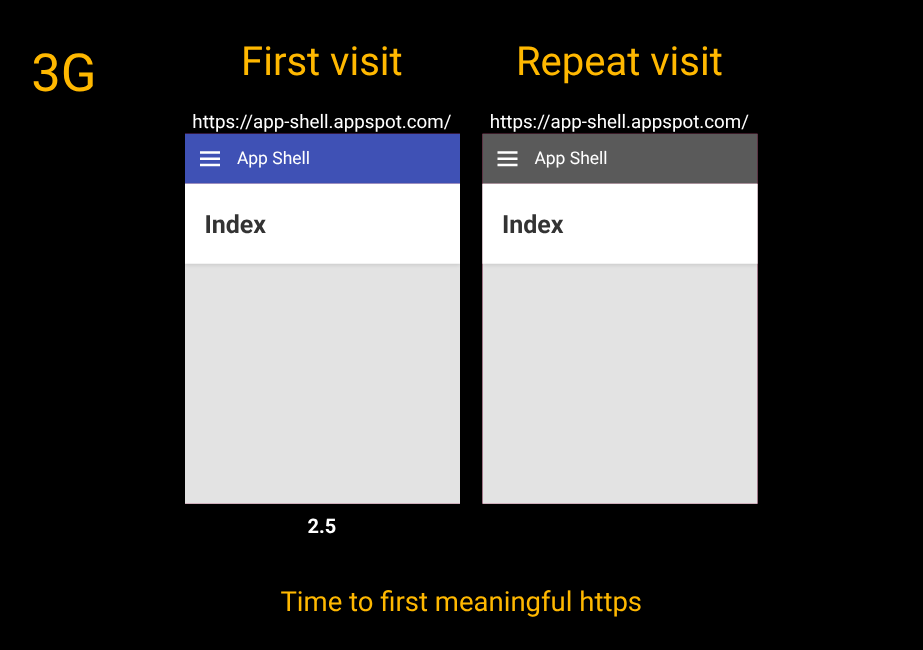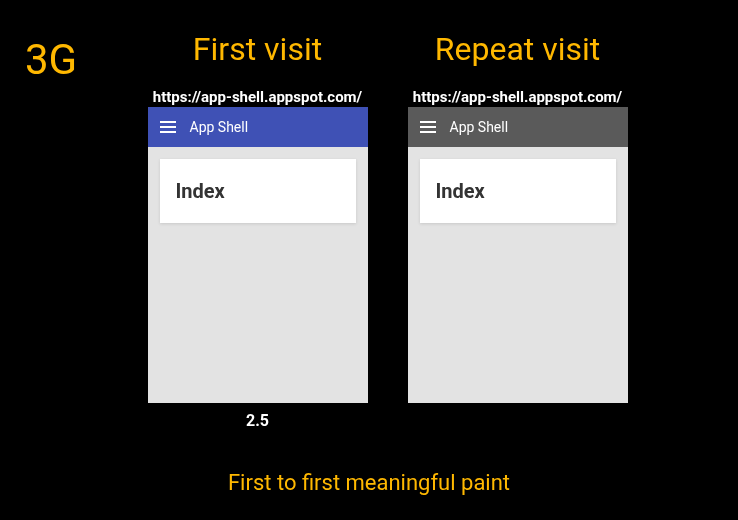--- a/index.html
+++ b/index.html
@@ -22,32 +22,32 @@
       color: #FFB800;
       font-size: 42px;
       font-weight: 400;
     }
     .column {
       position: absolute;
       top: 30px;
       width: 245px;
     }
     .col-left { left: 135px; }
-    .col-right { left: 395px; }
+    .col-right { left: 373px; }
     .col-heading {
       color: #FFB800;
       font-size: 32px;
       font-weight: 400;
       text-align: center;
       margin-bottom: 20px;
     }
     .url-text {
       color: #fff;
       font-size: 15px;
-      font-weight: 700;
+      font-weight: 400;
       text-align: center;
       margin-bottom: 1px;
     }
     .phone-screen {
       width: 220px;
       height: 296px;
       margin: 0 auto;
       background: #be185d;
       display: flex;
       flex-direction: column;
@@ -74,21 +74,21 @@
       width: 100%;
       background: #fff;
     }
     .app-bar-title {
       color: #fff;
       font-size: 14px;
       font-weight: 400;
     }
     .content-area {
       flex: 1;
-      padding: 12px;
+      padding: 0;
       background: #e3e3e3;
     }
     .card {
       background: #fff;
       padding: 20px 16px;
       box-shadow: 0 1px 3px rgba(0,0,0,0.12);
     }
     .card-text {
       color: #333;
       font-size: 20px;
@@ -151,13 +151,13 @@
       <div class="app-bar-title">App Shell</div>
     </div>
     <div class="content-area">
       <div class="card">
         <div class="card-text">Index</div>
       </div>
     </div>
   </div>
 </div>
 
-<div class="caption">First to first meaningful paint</div>
+<div class="caption">Time to first meaningful https</div>
 
 </body></html>

